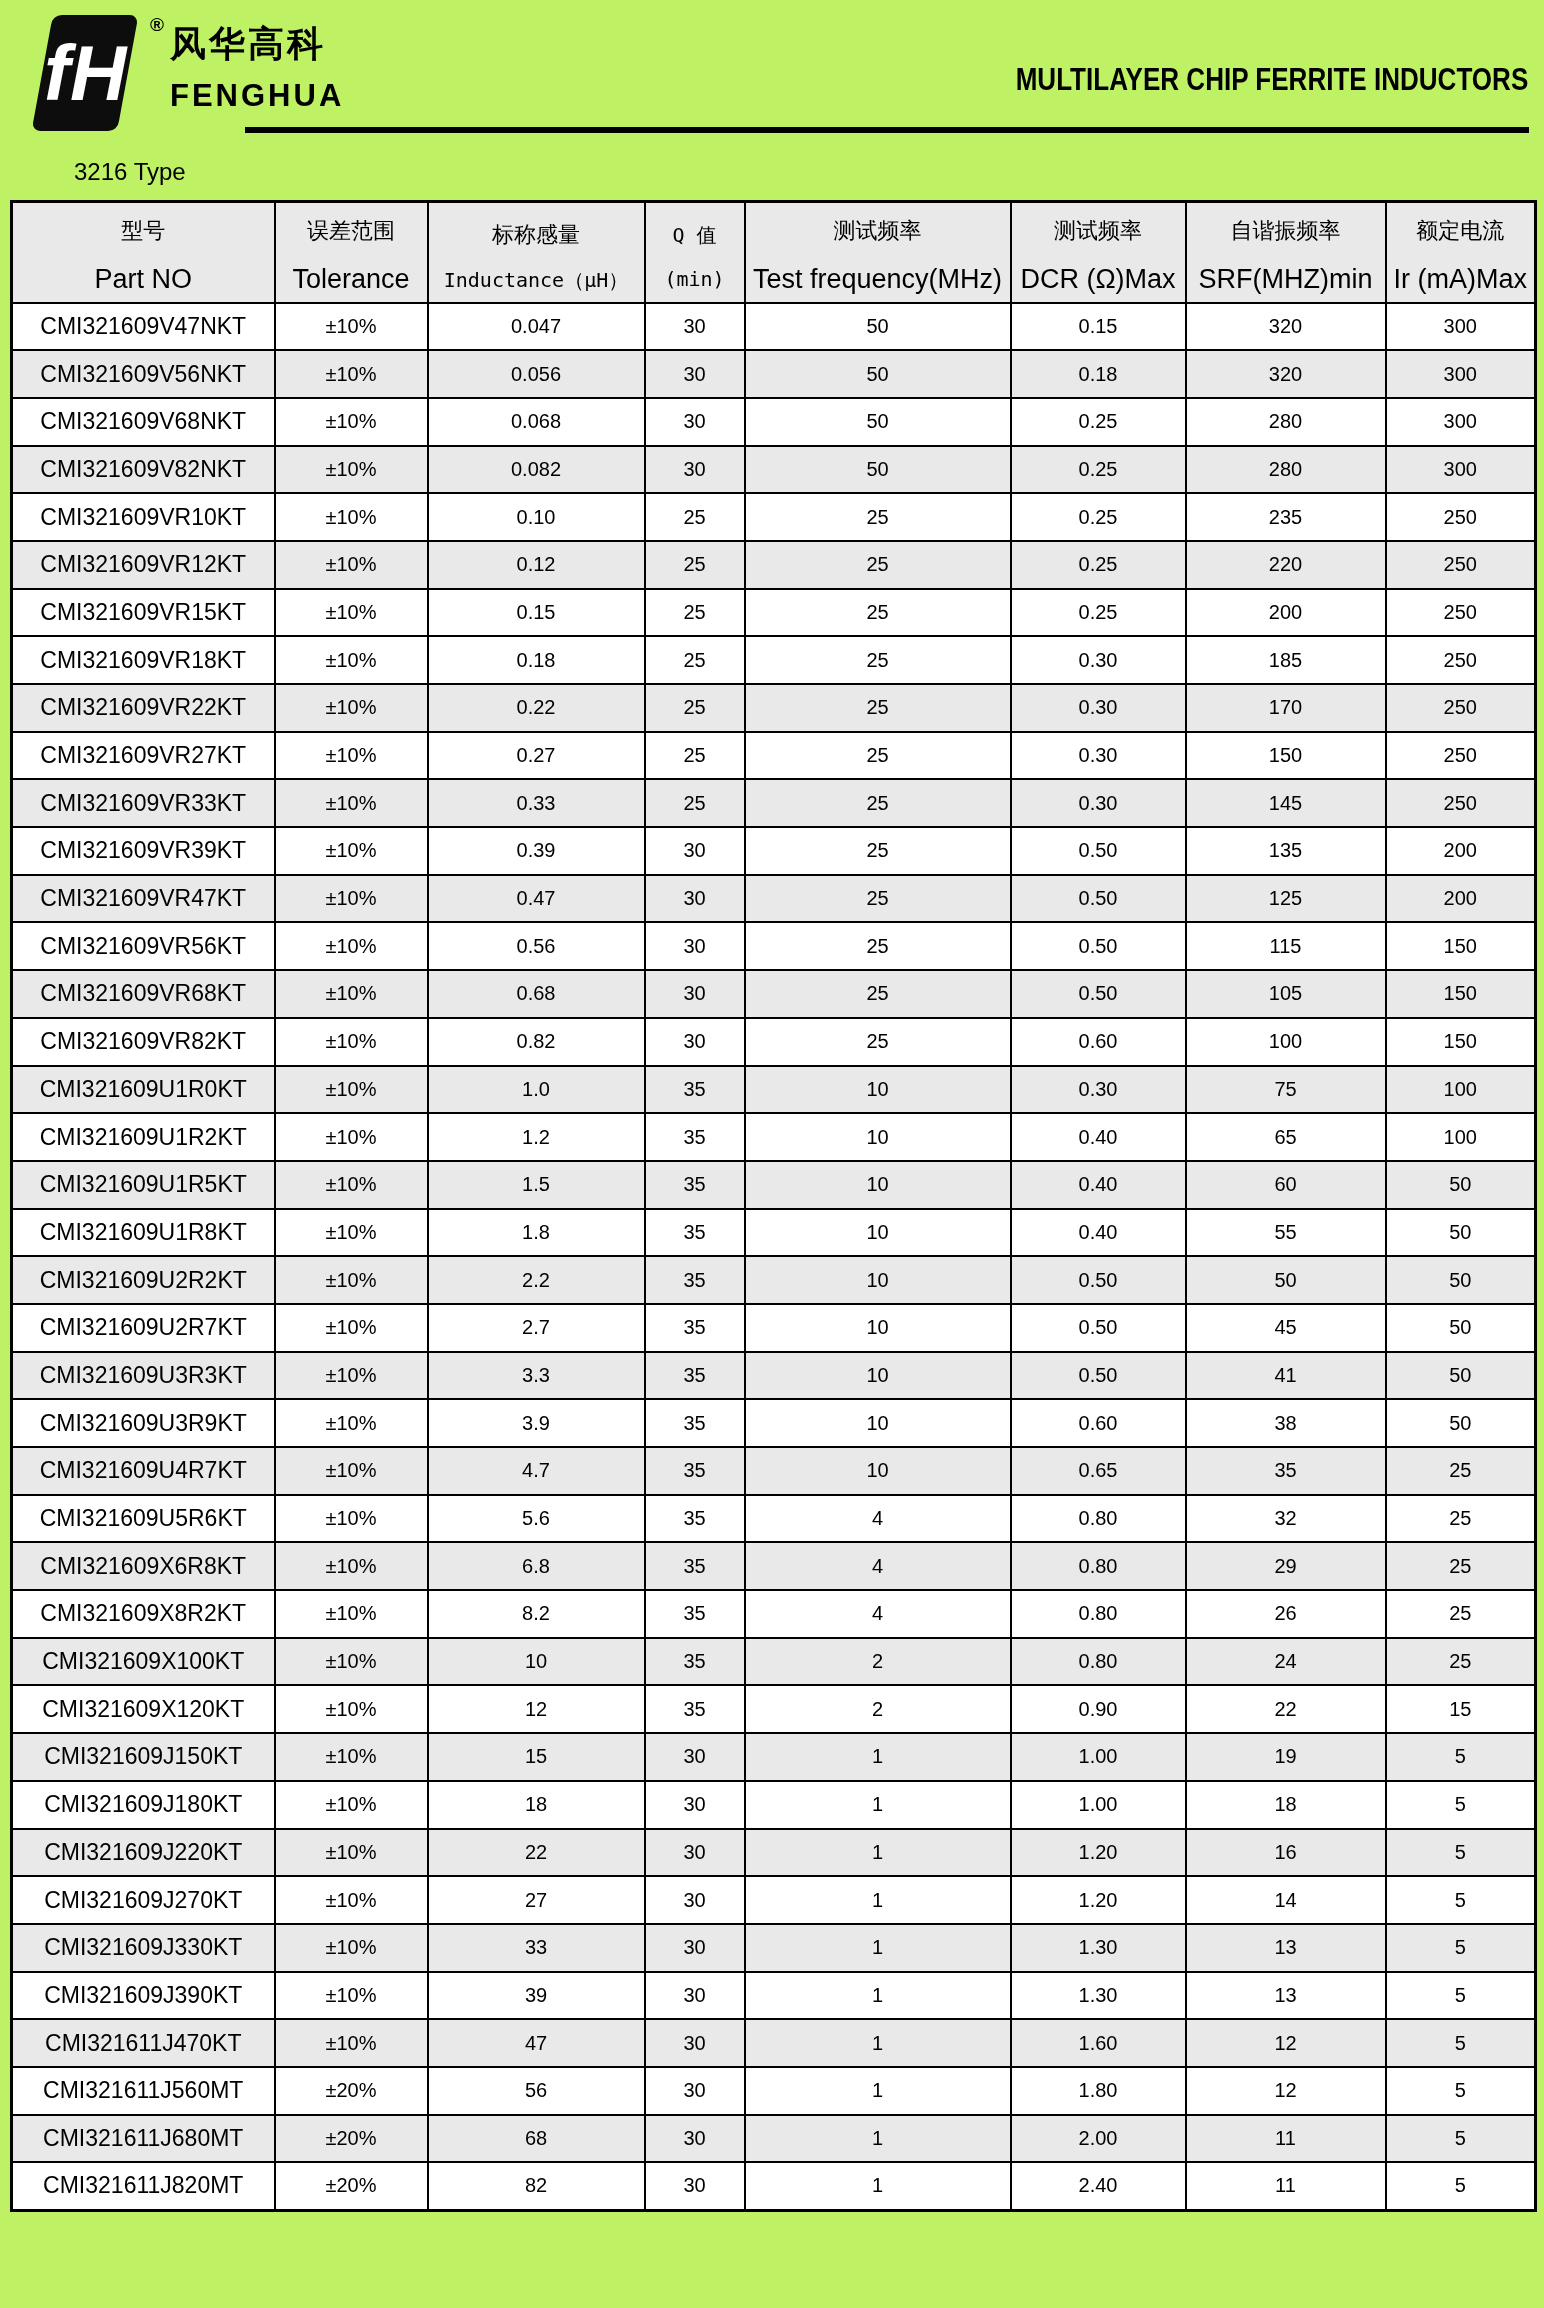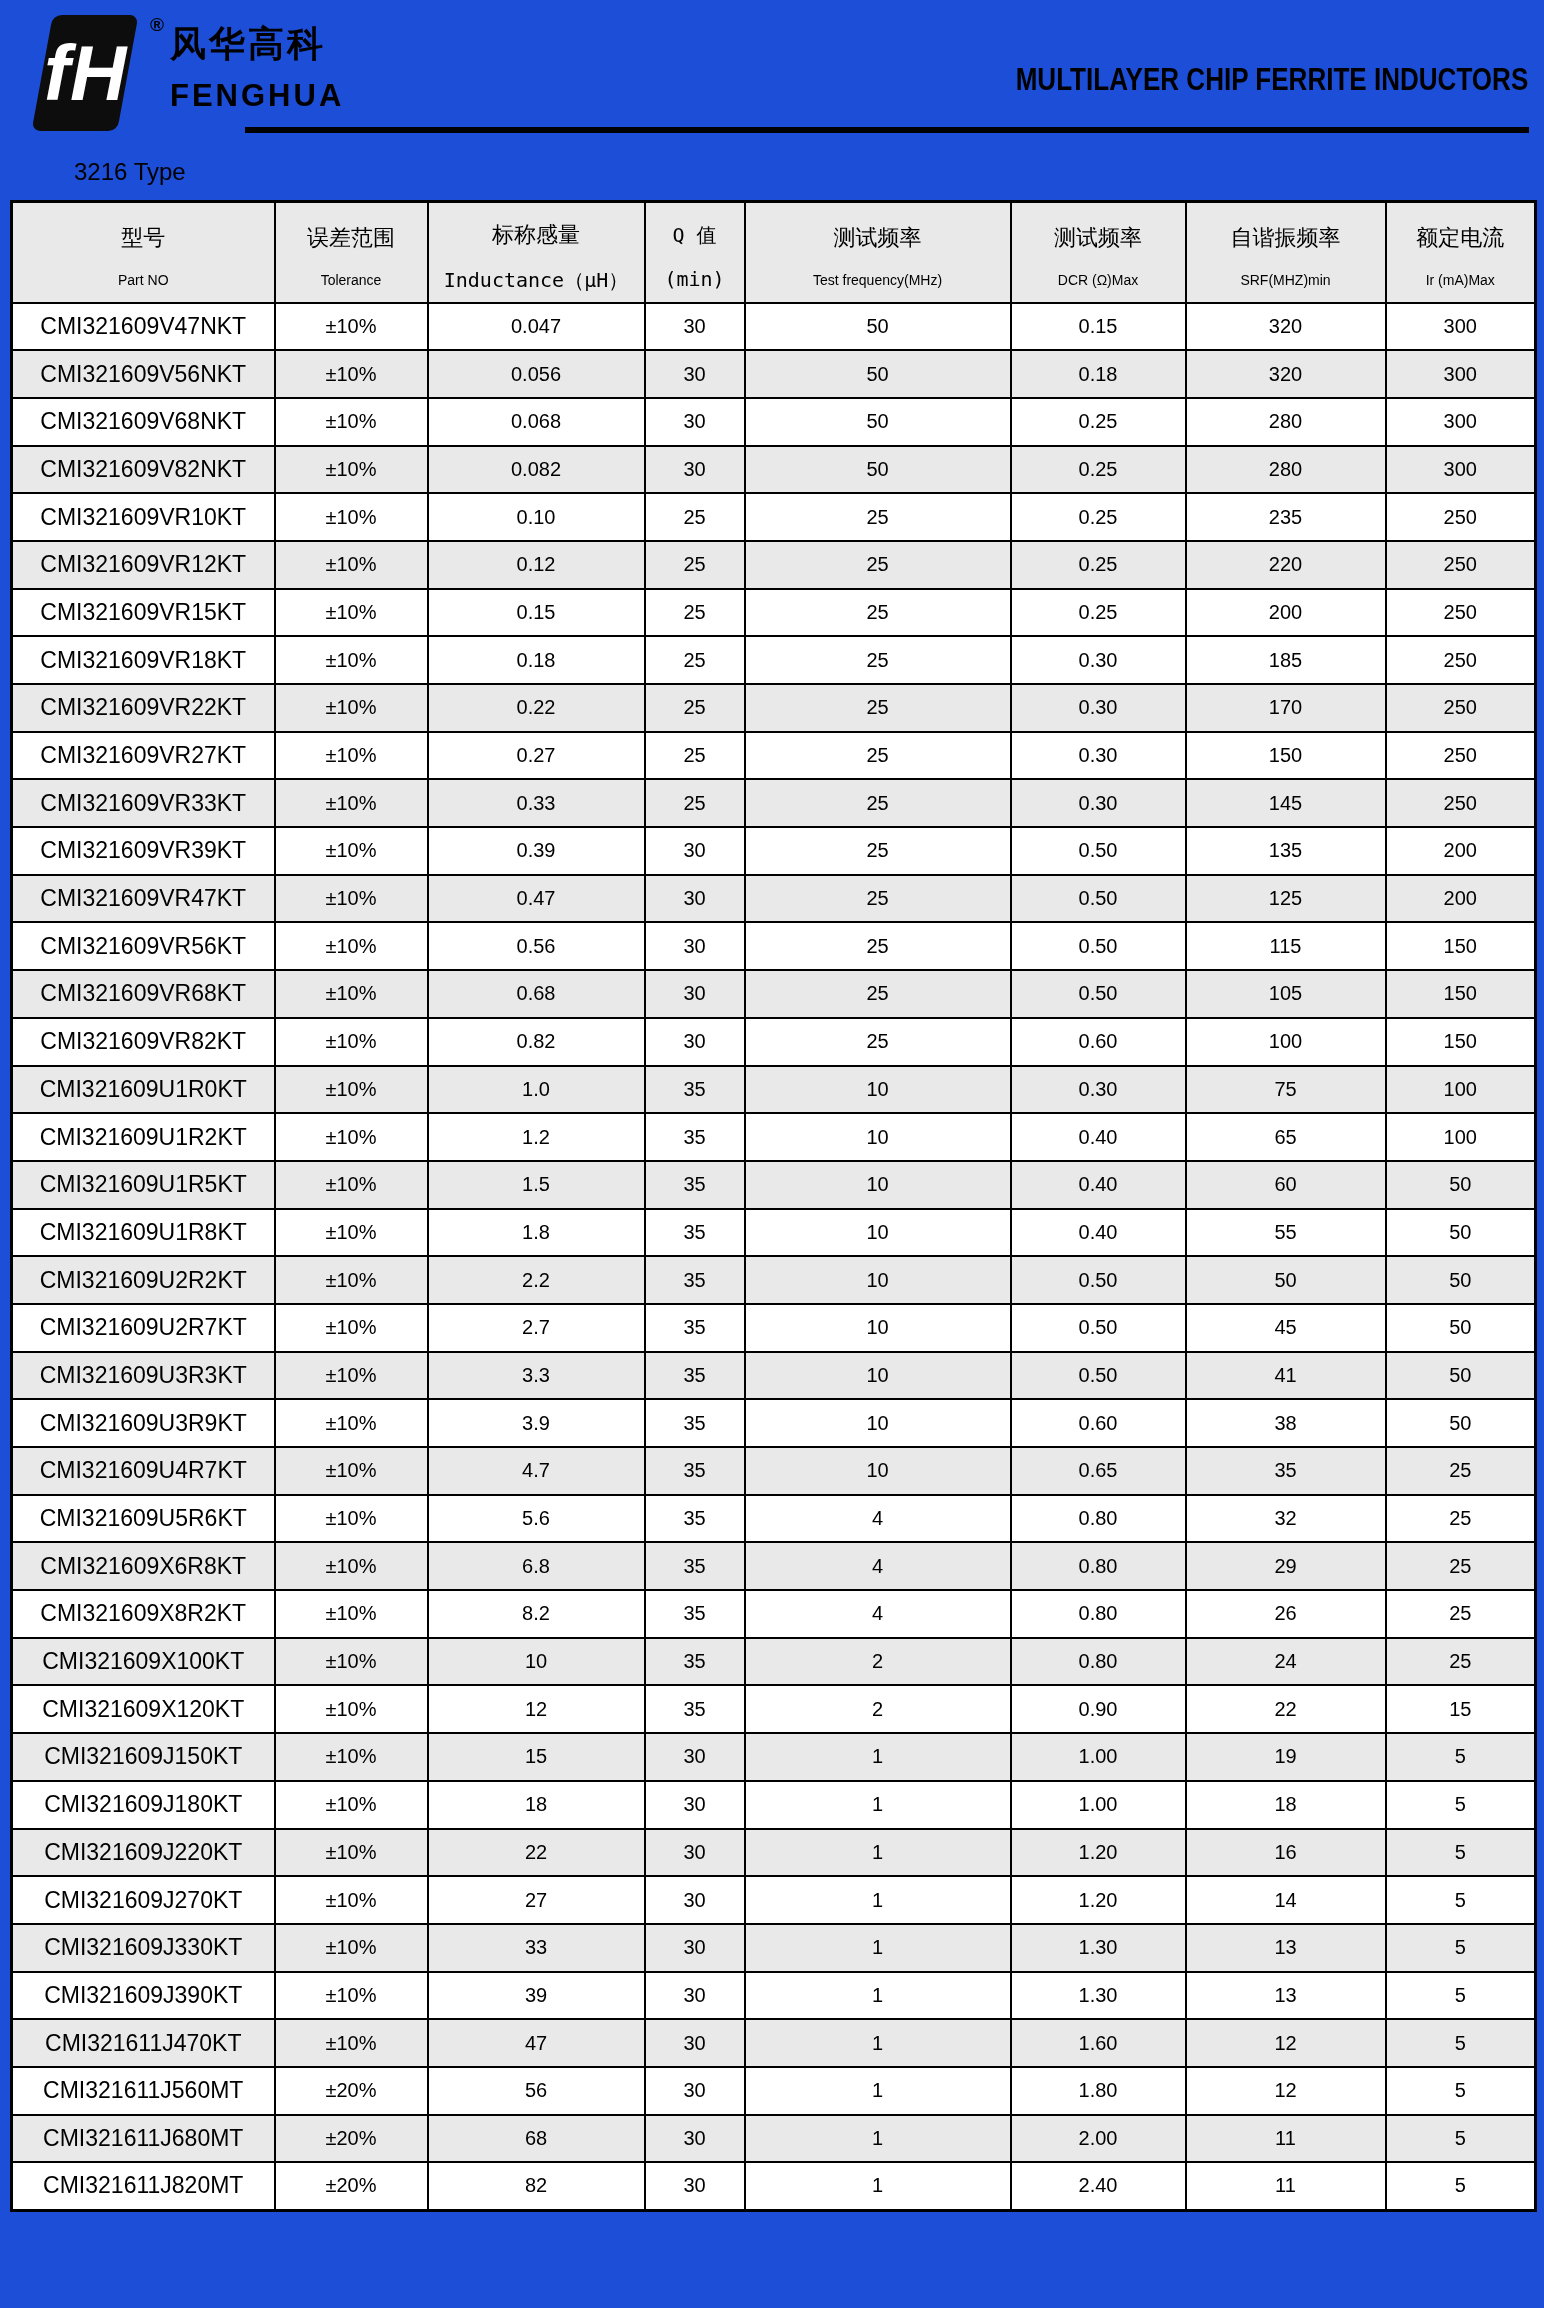--- a/index.html
+++ b/index.html
@@ -1,21 +1,21 @@
 <!DOCTYPE html>
 <html><head>
 <meta charset="utf-8">
 <style>
   * { margin:0; padding:0; box-sizing:border-box; }
   html,body { background:#ffffff; }
   body { font-family:"Liberation Sans", sans-serif; color:#000; }
   .page {
     position:relative;
     width:1544px; height:2308px;
-    background:#1d4ed8;
+    background:#bef264;
     overflow:hidden;
   }
 
   
   .brand { position:absolute; left:28px; top:12px; display:flex; align-items:flex-start; }
   .logo-mark { position:relative; width:118px; height:122px; }
   .logo-mark svg { display:block; }
   .reg { position:absolute; right:-18px; top:2px; font-size:19px; font-weight:bold; }
   .brand-text { margin-left:24px; padding-top:14px; }
   .brand-zh { font-size:36px; font-weight:bold; letter-spacing:3px; line-height:1.0; font-family:Liberation Sans, sans-serif; }
@@ -41,21 +41,21 @@
     padding-left:28px;
   }
   .spec th, .spec td { border:2px solid #000; text-align:center; vertical-align:middle; }
   .spec thead th {
     height:101px;
     background:#e9e9e9;
     font-weight:normal;
     padding:6px 0;
   }
   .h-zh { font-size:22px; line-height:1.0; margin-top:9px; }
-  .h-en { font-size:14px; line-height:1.0; margin-top:24px; }
+  .h-en { font-size:27px; line-height:1.0; margin-top:24px; }
   
   .spec thead th:nth-child(3) .h-en,
   .spec thead th:nth-child(4) .h-en,
   .spec thead th:nth-child(4) .h-zh {
     font-family:"DejaVu Sans Mono", monospace; font-size:20px;
   }
   .spec tbody td { height:47.7px; font-size:20px; background:#fff; }
   .spec tbody td:first-child { font-size:23px; }
   .spec tbody tr.shade td { background:#e9e9e9; }
 </style>

